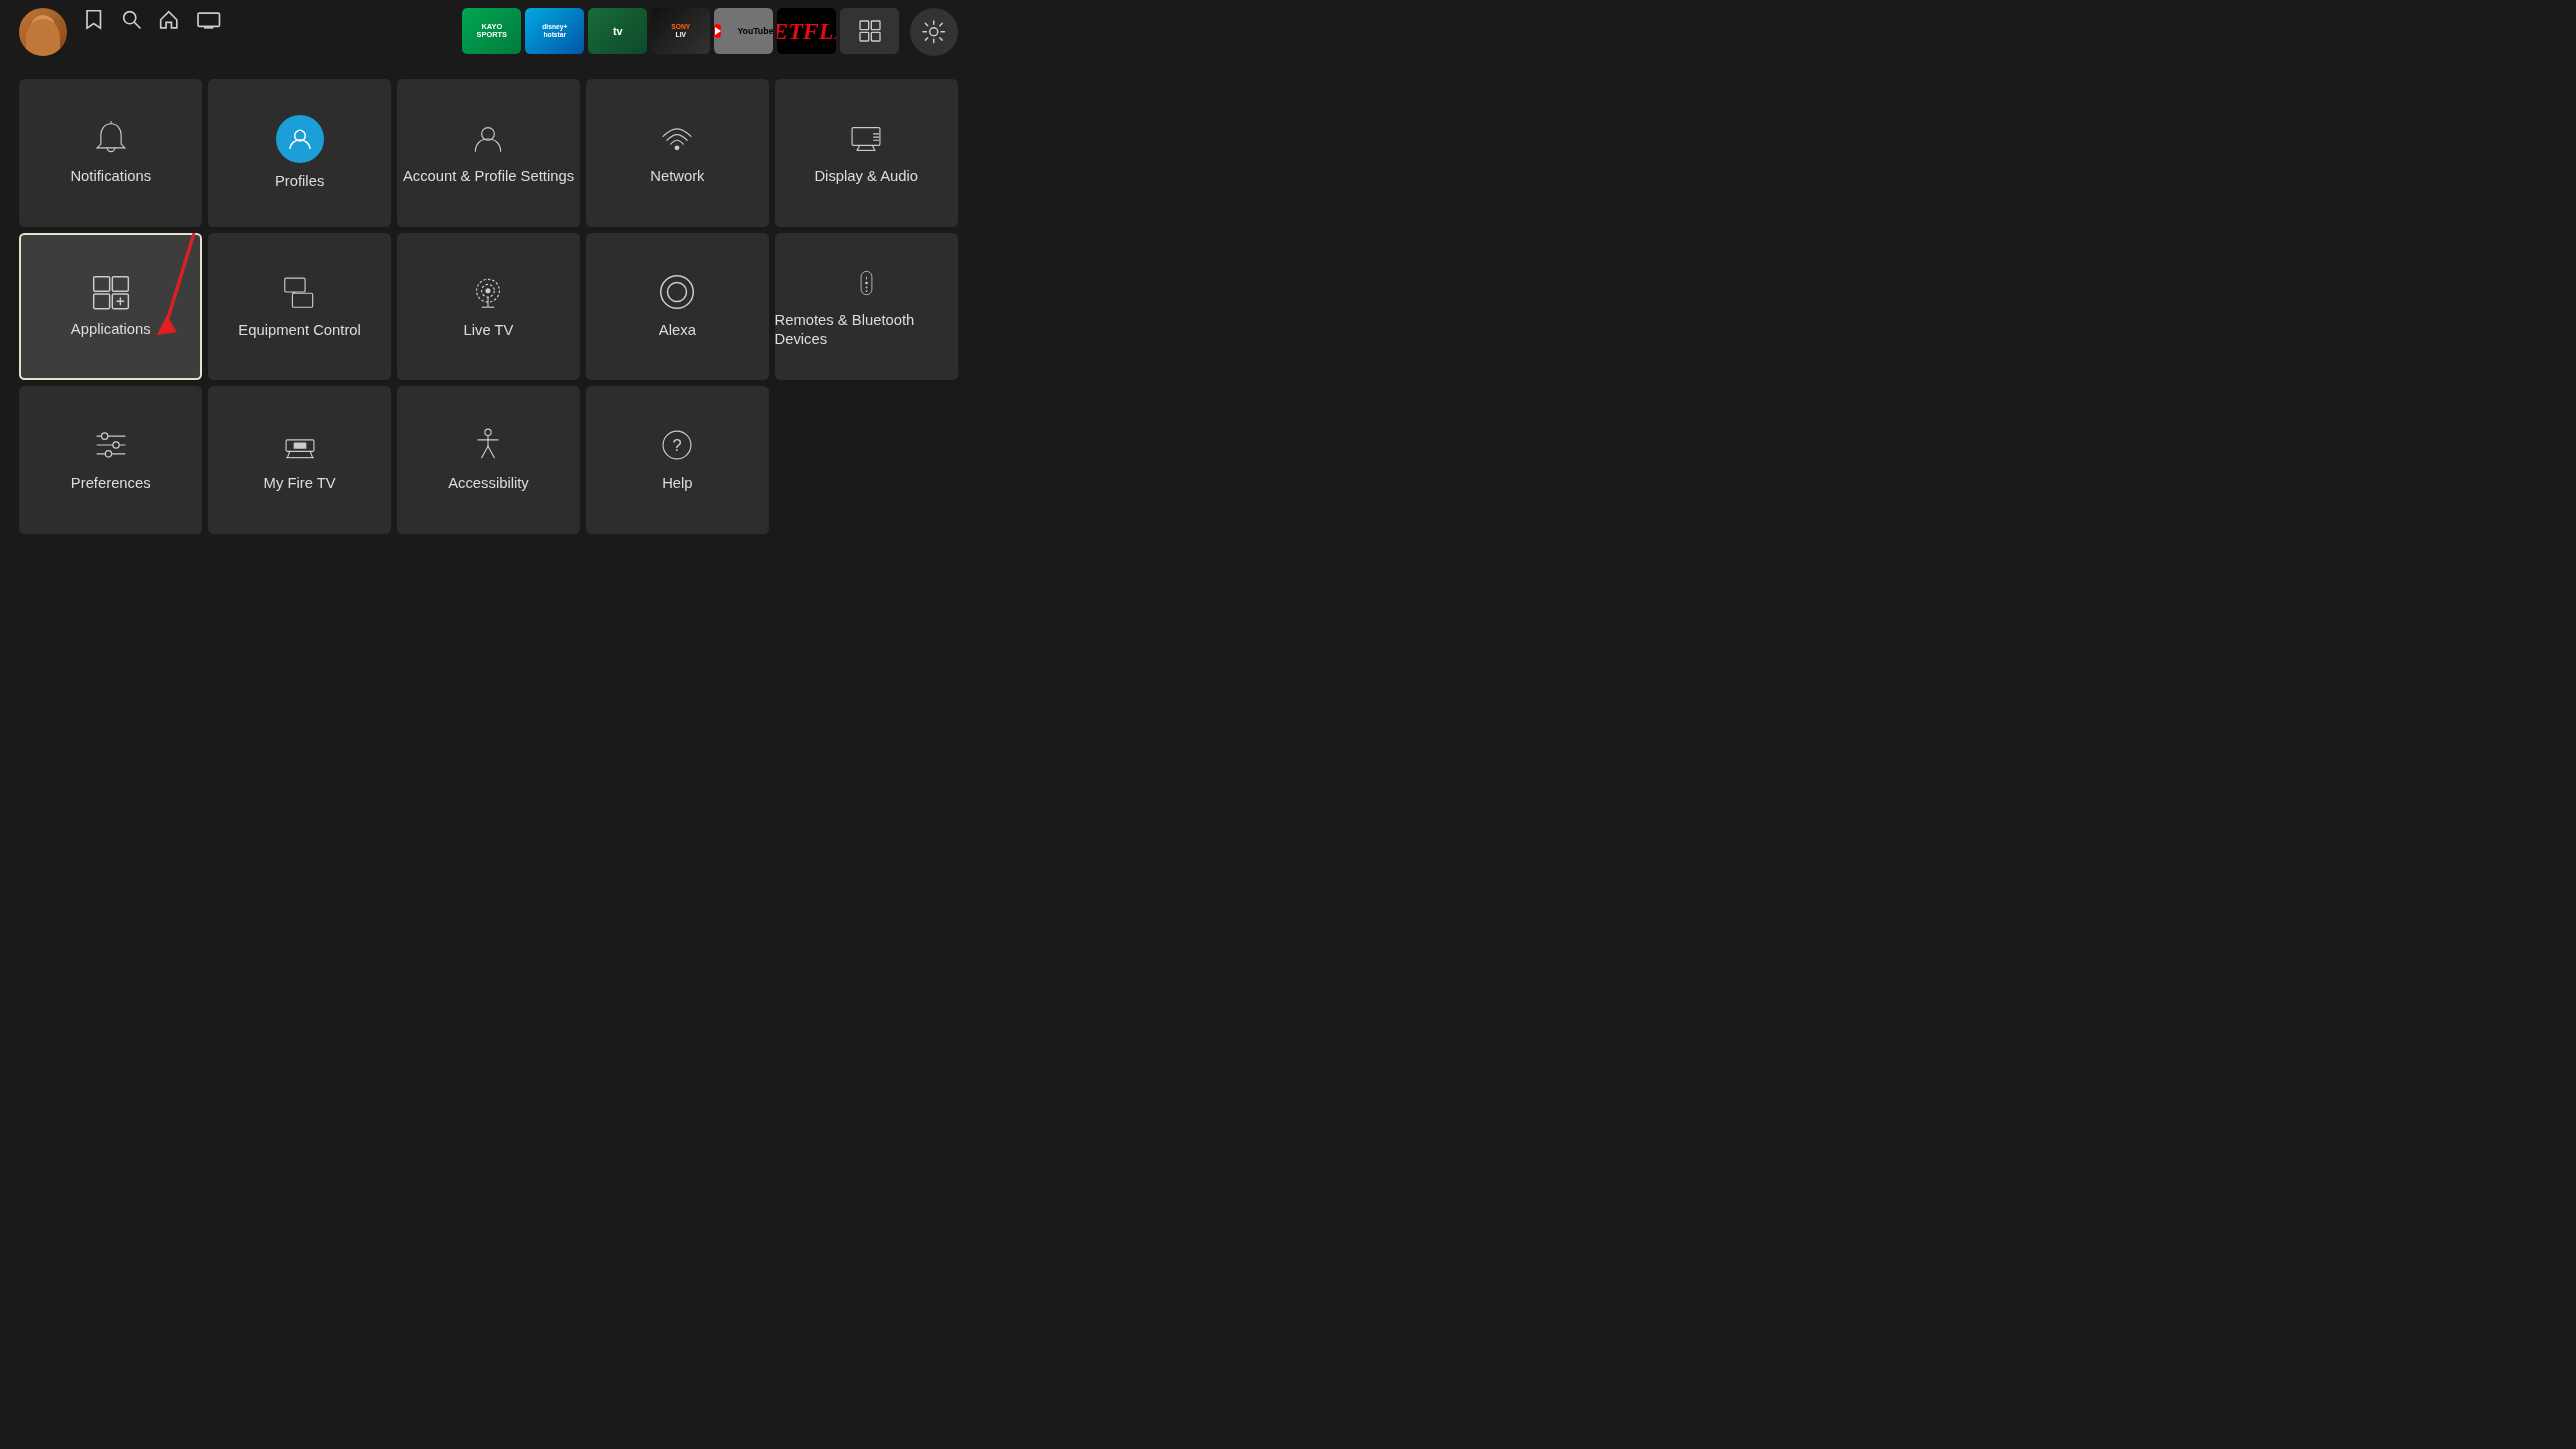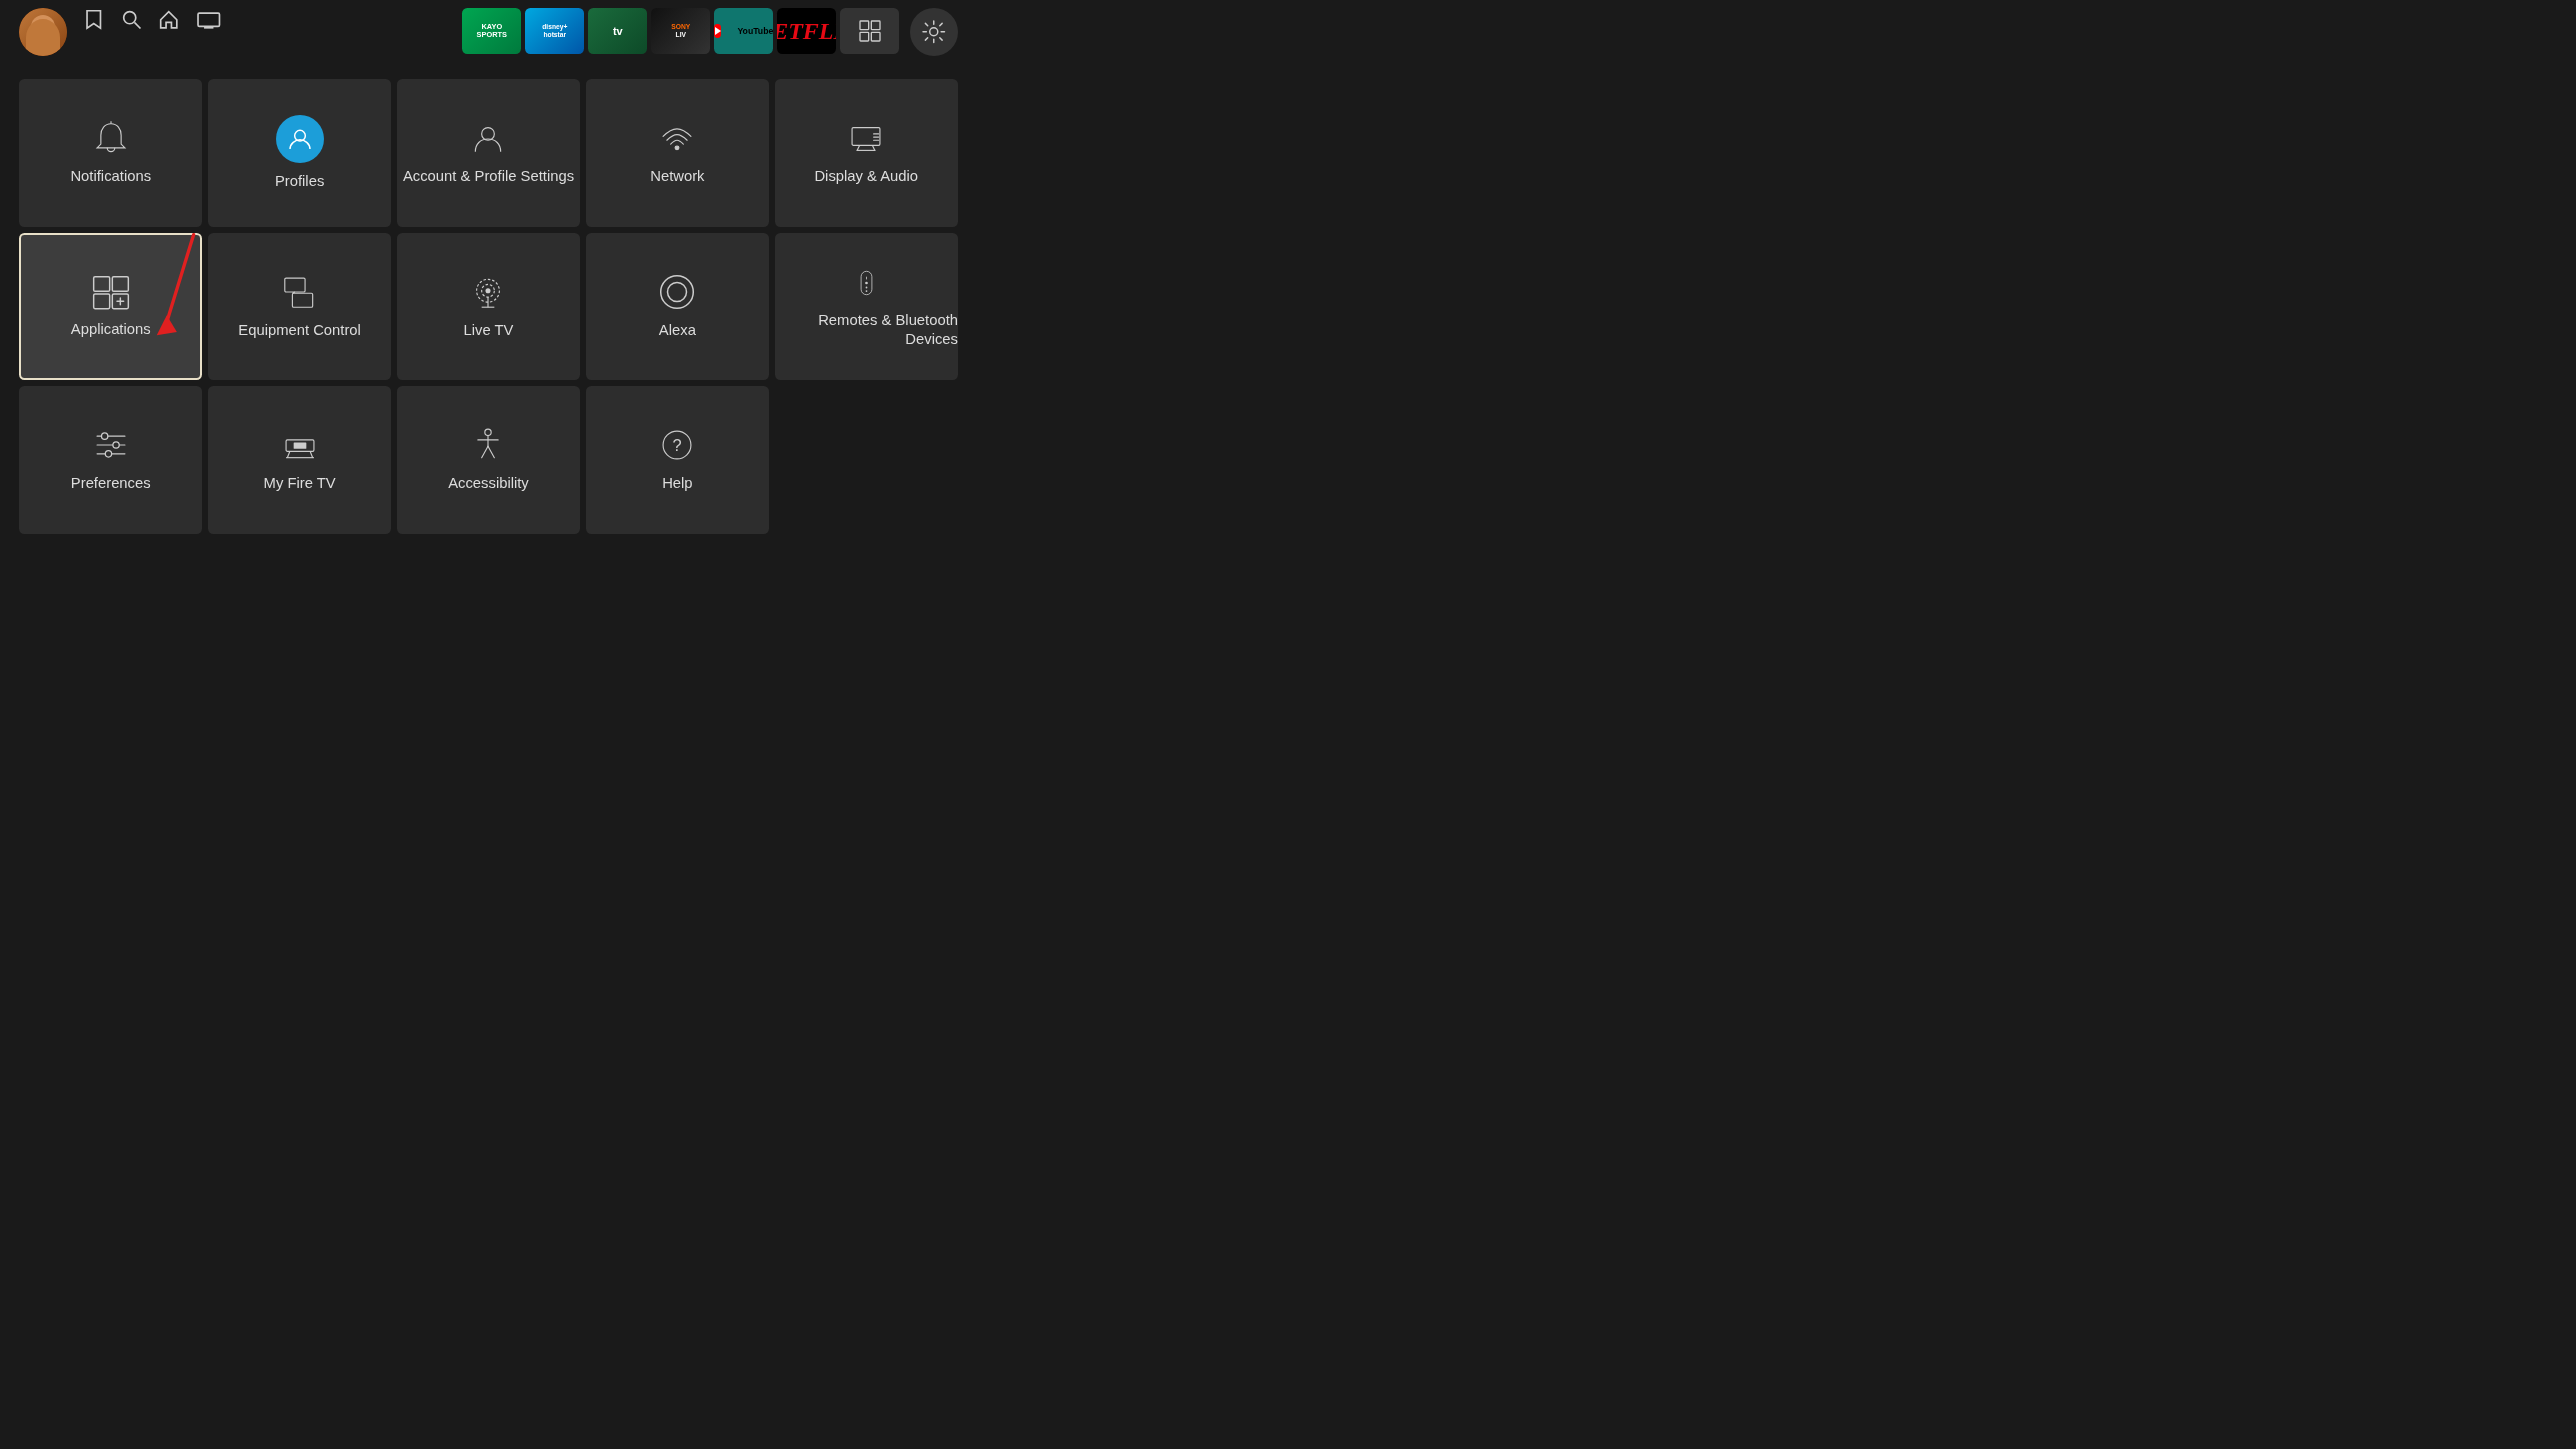--- a/index.html
+++ b/index.html
@@ -110,21 +110,21 @@
 
     .app-britbox {
       background: linear-gradient(135deg, #1a6b3c, #0d4a28);
     }
 
     .app-sonyliv {
       background: linear-gradient(135deg, #111111, #333333);
     }
 
     .app-youtube {
-      background: #0f766e;
+      background: #737373;
       display: flex;
       align-items: center;
       gap: 16px;
     }
 
     .app-netflix {
       background: #000000;
     }
 
     .app-grid-icon {
@@ -190,21 +190,21 @@
       background: #1c9ed9;
       display: flex;
       align-items: center;
       justify-content: center;
       font-size: 25.5px;
     }
 
     .grid-item-label {
       font-size: 14.8px;
       color: #dddddd;
-      text-align: right;
+      text-align: left;
       font-weight: 400;
       line-height: 1.3;
     }
 
     
     .icon-svg {
       width: 38px;
       height: 38px;
       stroke: #cccccc;
       fill: none;

